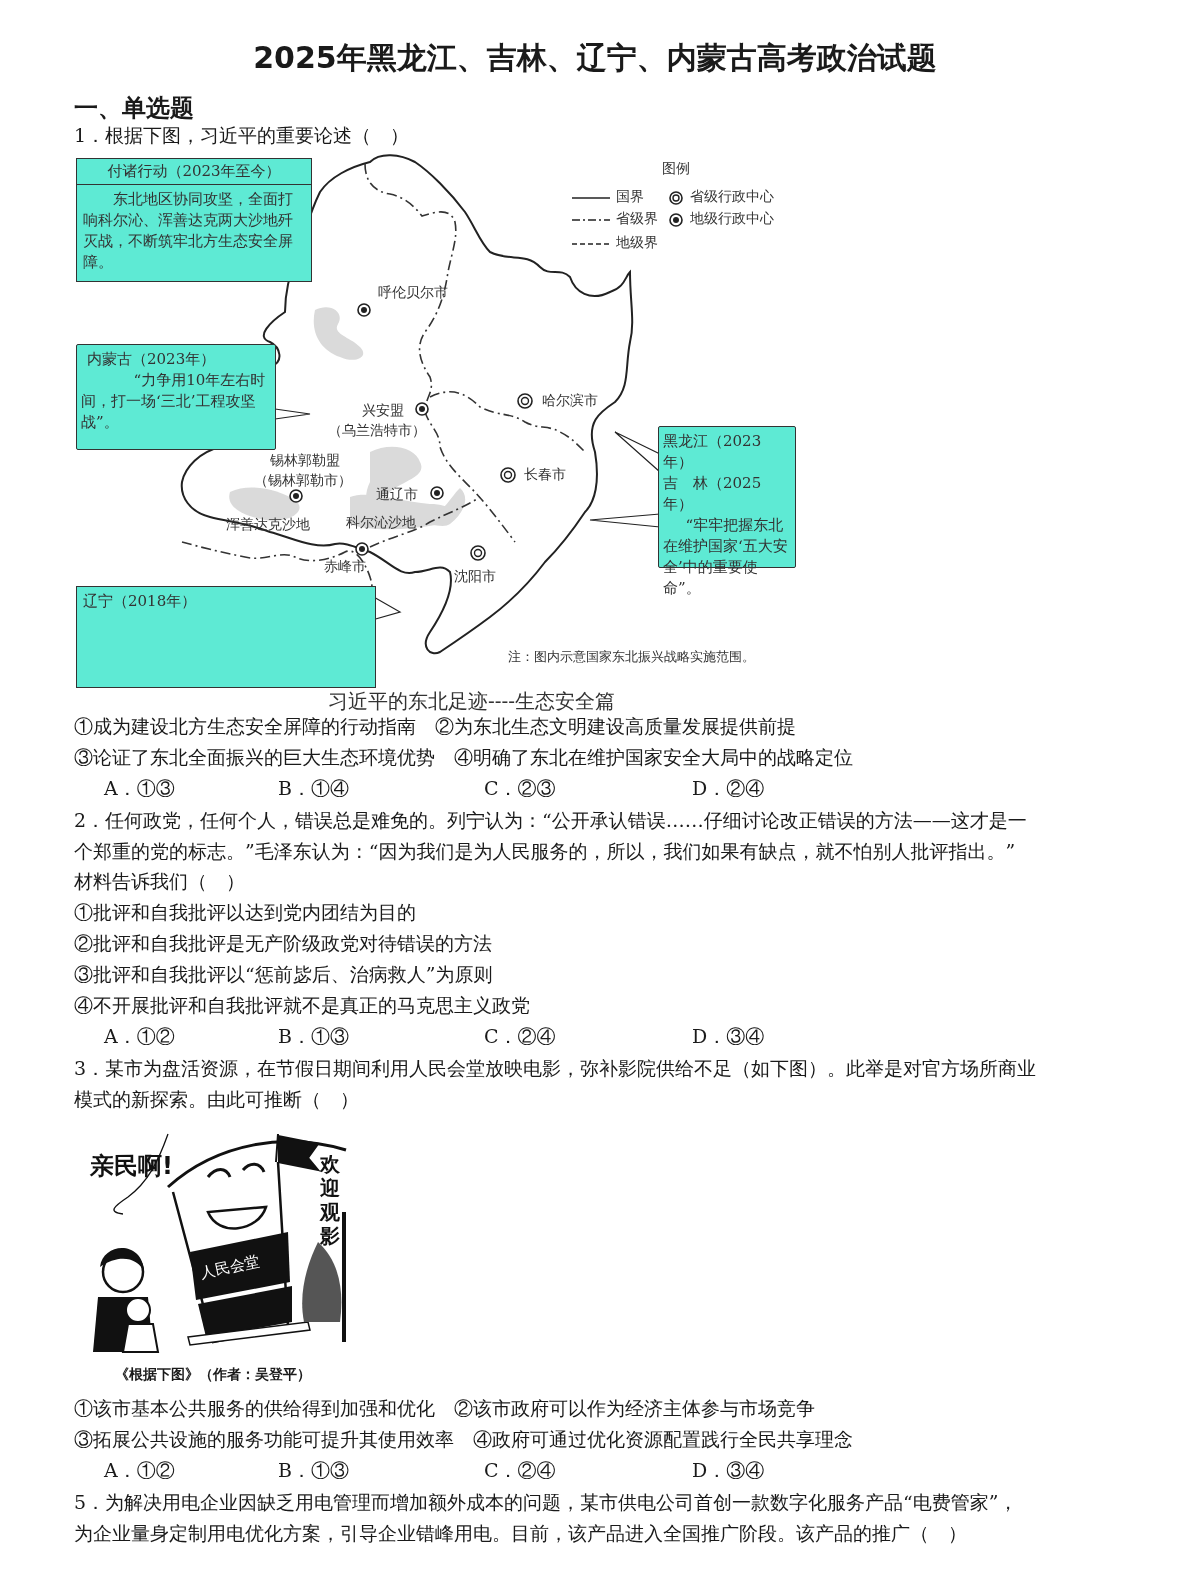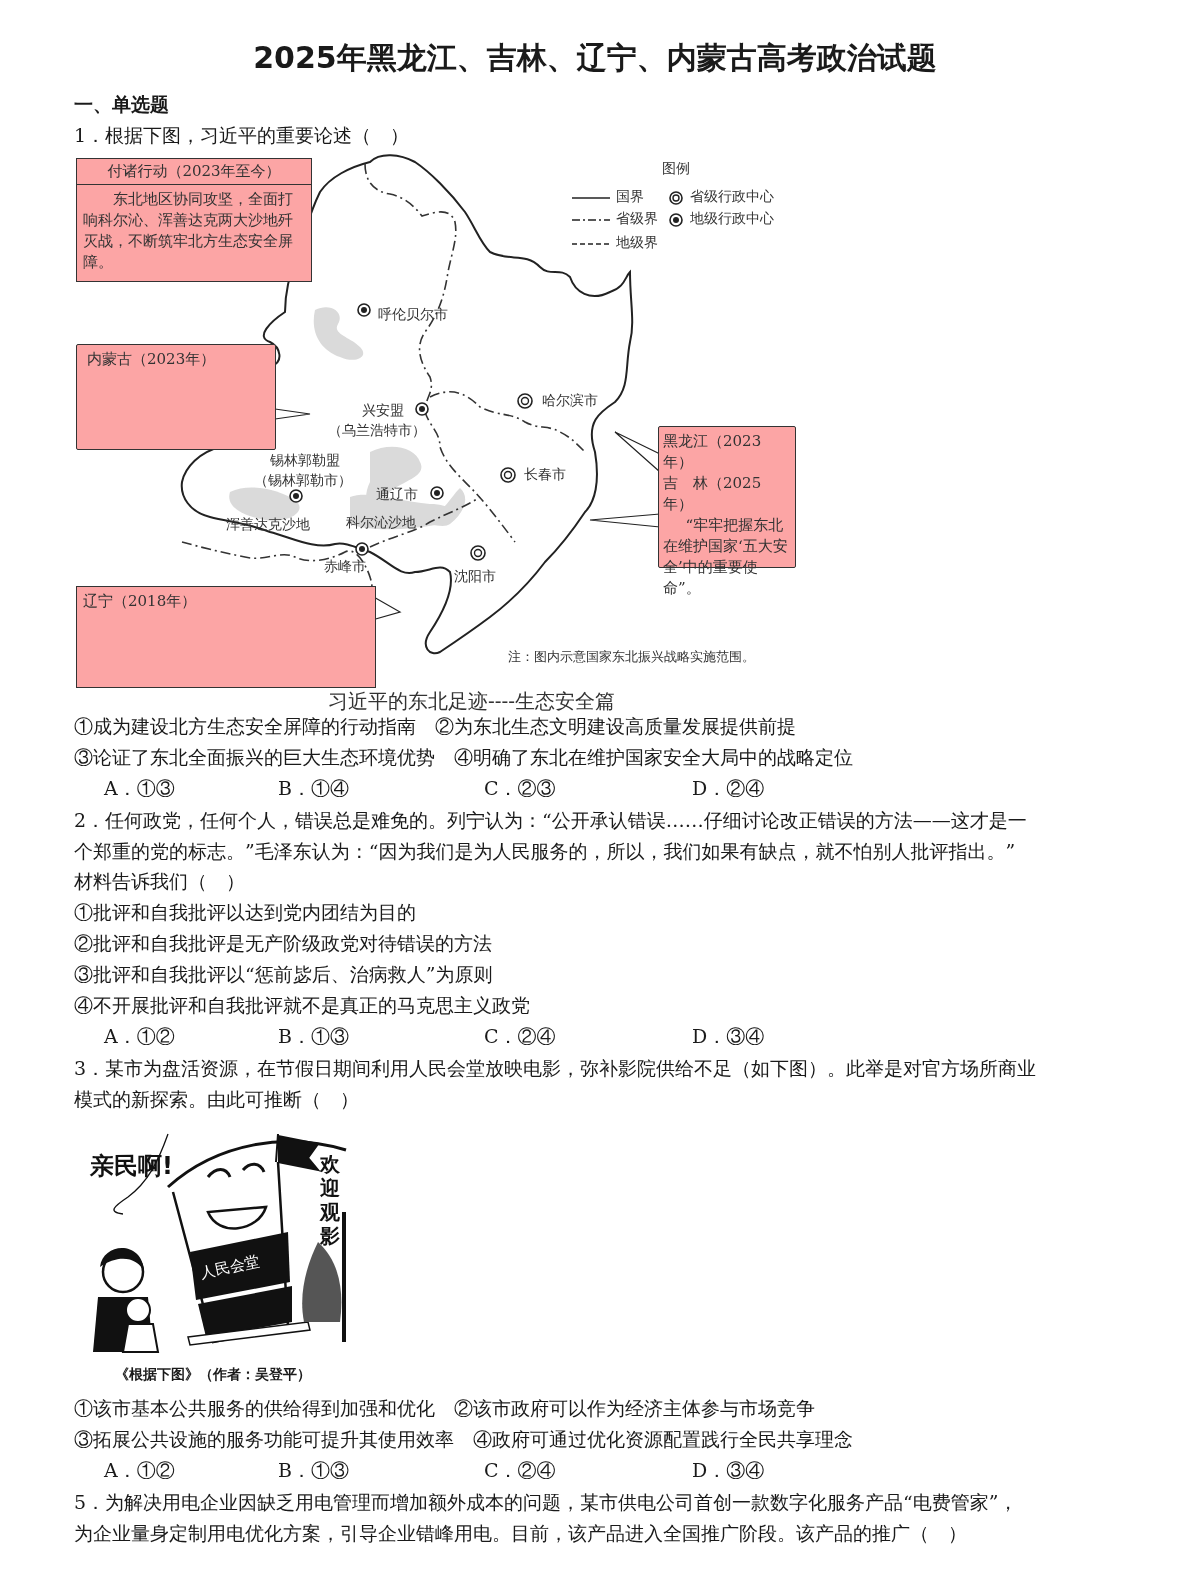--- a/index.html
+++ b/index.html
@@ -1,26 +1,26 @@
 <!DOCTYPE html>
 <html><head>
 <meta charset="utf-8">
 <style>
   html, body { margin:0; padding:0; background:#fff; }
   body { width:1190px; height:1576px; position:relative; overflow:hidden; color:#1a1a1a;
          font-family: "DejaVu Serif", "Liberation Serif", serif; }
   .abs { position:absolute; }
   .title { left:0; width:1190px; top:38px; text-align:center; font-size:30px; font-weight:bold;
            font-family:"DejaVu Sans","Liberation Sans",sans-serif; letter-spacing:0px; }
-  .sec { left:74px; top:92px; font-size:19px; font-weight:bold; font-family:"DejaVu Sans","Liberation Sans",sans-serif; }
+  .sec { left:74px; top:92px; font-size:24px; font-weight:bold; font-family:"DejaVu Sans","Liberation Sans",sans-serif; }
   .line { left:74px; font-size:19px; white-space:nowrap; line-height:26px; }
   .opts { left:104px; font-size:19px; white-space:nowrap; line-height:26px; }
   .opts span { position:absolute; top:0; }
   .map { left:70px; top:152px; width:740px; height:540px; }
-  .box { position:absolute; border:1.5px solid #333; background:#fca5a5; font-size:15px; line-height:21px; color:#333; }
+  .box { position:absolute; border:1.5px solid #333; background:#5eead4; font-size:15px; line-height:21px; color:#333; }
   .lbl { position:absolute; font-size:14px; color:#333; white-space:nowrap; }
   .legend { position:absolute; font-size:14px; color:#333; white-space:nowrap; }
   .caption { left:328px; top:688px; font-size:20px; color:#333; }
   .cartoon { left:78px; top:1122px; width:270px; height:262px; }
   .cap2 { position:absolute; left:0; width:270px; text-align:center; bottom:0; font-size:14px; font-weight:bold;
           font-family:"DejaVu Sans","Liberation Sans",sans-serif; }
 </style>
 </head>
 <body>
 
@@ -91,33 +91,34 @@
   <div class="legend" style="left:620px;top:36px">省级行政中心</div>
   <div class="legend" style="left:620px;top:58px">地级行政中心</div>
 
   <div class="box" style="left:6px;top:6px;width:234px;height:122px">
     <div style="border-bottom:1.5px solid #333;text-align:center;padding:2px 0">付诸行动（2023年至今）</div>
     <div style="padding:4px 6px;text-indent:2em">东北地区协同攻坚，全面打响科尔沁、浑善达克两大沙地歼灭战，不断筑牢北方生态安全屏障。</div>
   </div>
 
   <div class="box" style="left:6px;top:192px;width:190px;height:96px;border-radius:2px;padding:4px 4px">
     <div style="padding-left:6px">内蒙古（2023年）</div>
+    <div style="text-indent:3.5em">“力争用10年左右时间，打一场‘三北’工程攻坚战”。</div>
   </div>
 
   <div class="box" style="left:588px;top:274px;width:128px;height:132px;border-radius:2px;padding:4px 4px">
     <div>黑龙江（2023年）</div>
     <div>吉　林（2025年）</div>
     <div style="text-indent:1.5em">“牢牢把握东北在维护国家‘五大安全’中的重要使命”。</div>
   </div>
 
   <div class="box" style="left:6px;top:434px;width:286px;height:92px;padding:4px 6px">
     <div>辽宁（2018年）</div>
   </div>
 
-  <div class="lbl" style="left:308px;top:154px">呼伦贝尔市</div>
+  <div class="lbl" style="left:308px;top:132px">呼伦贝尔市</div>
   <div class="lbl" style="left:292px;top:250px">兴安盟</div>
   <div class="lbl" style="left:258px;top:270px">（乌兰浩特市）</div>
   <div class="lbl" style="left:472px;top:240px">哈尔滨市</div>
   <div class="lbl" style="left:454px;top:314px">长春市</div>
   <div class="lbl" style="left:200px;top:300px">锡林郭勒盟</div>
   <div class="lbl" style="left:184px;top:320px">（锡林郭勒市）</div>
   <div class="lbl" style="left:306px;top:334px">通辽市</div>
   <div class="lbl" style="left:156px;top:364px">浑善达克沙地</div>
   <div class="lbl" style="left:276px;top:362px">科尔沁沙地</div>
   <div class="lbl" style="left:254px;top:406px">赤峰市</div>

